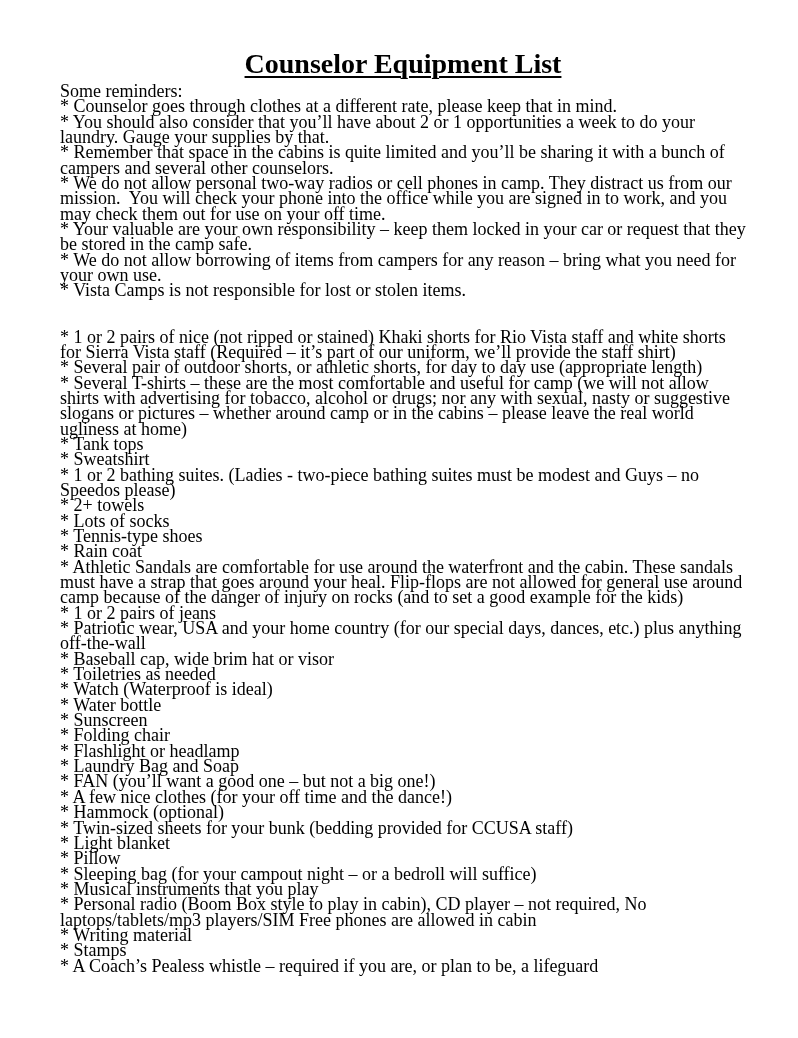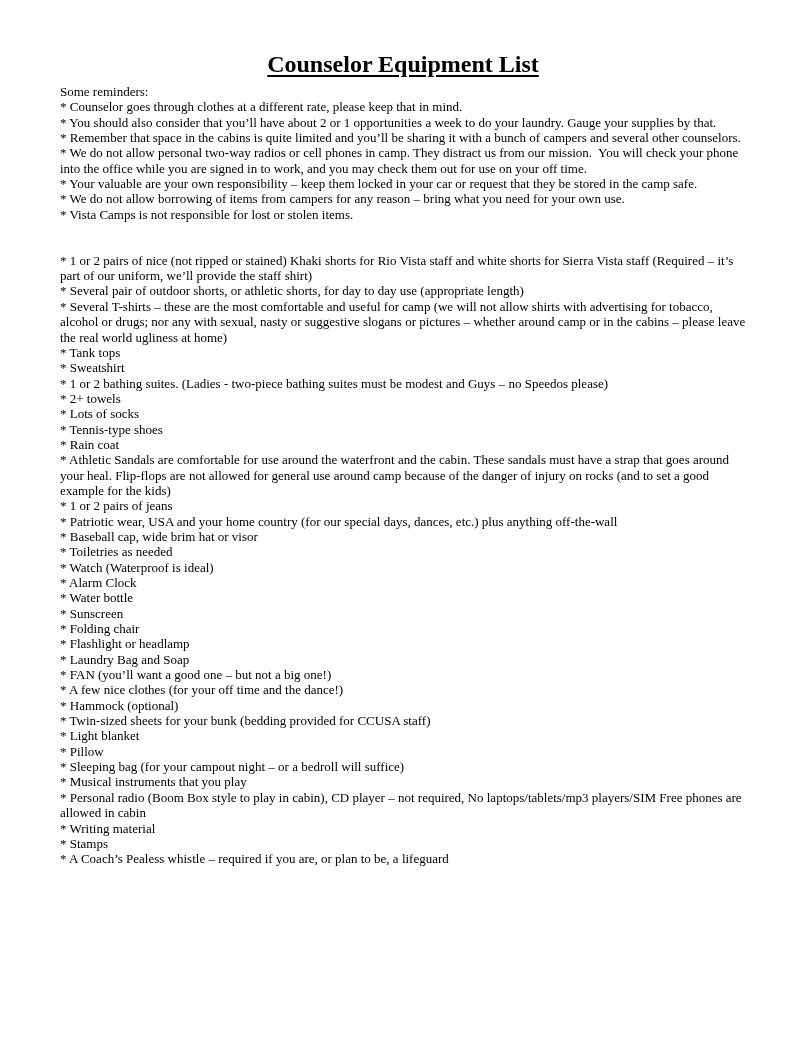--- a/index.html
+++ b/index.html
@@ -8,31 +8,31 @@
     width: 798px;
     height: 1038px;
     background: #ffffff;
     box-sizing: border-box;
     padding: 50px 52px 0 60px;
     font-family: "Liberation Serif", "DejaVu Serif", serif;
     color: #000000;
     overflow: hidden;
   }
   .title {
-    font-size: 24px;
+    font-size: 28px;
     line-height: 28px;
     font-weight: bold;
     text-align: center;
     text-decoration: underline;
     text-decoration-thickness: 2px;
     text-underline-offset: 3px;
     margin: 0 0 6px 0;
   }
   .body {
-    font-size: 13px;
+    font-size: 18px;
     line-height: 15.35px;
     letter-spacing: 0;
   }
   .line {
     margin: 0;
     white-space: pre-wrap;      
   }
   .spacer { height: 15.35px; }
 </style>
 </head>
@@ -94,21 +94,20 @@
 
         <p class="line">* Patriotic wear, USA and your home country (for our special days, dances, etc.) plus anything off-the-wall</p>
 
         <p class="line">* Baseball cap, wide brim hat or visor</p>
 
 
         <p class="line">* Toiletries as needed</p>
 
         <p class="line">* Watch (Waterproof is ideal)</p>
 
-        <p class="line">* Alarm Clock</p>
 
         <p class="line">* Water bottle</p>
 
         <p class="line">* Sunscreen</p>
 
         <p class="line">* Folding chair</p>
 
         <p class="line">* Flashlight or headlamp</p>
 
         <p class="line">* Laundry Bag and Soap</p>

